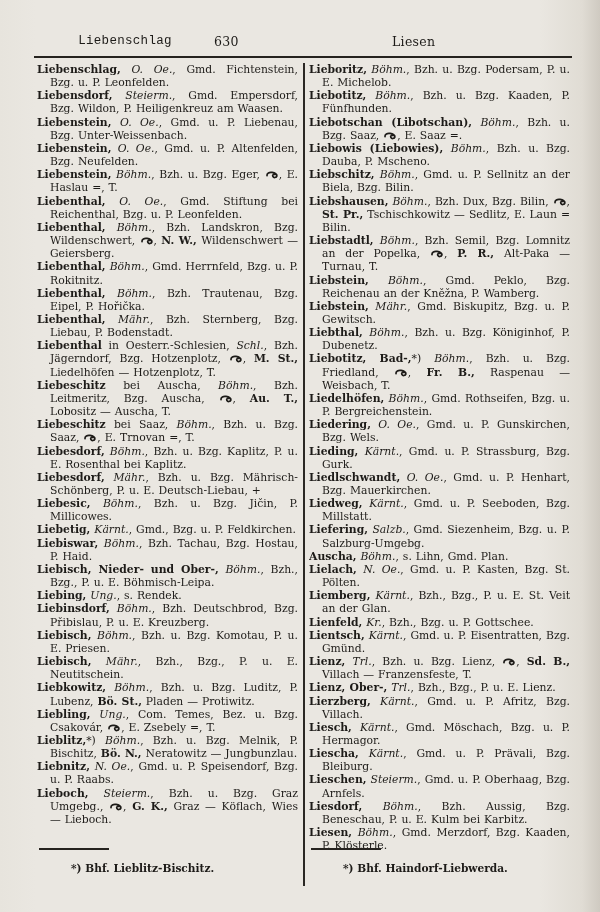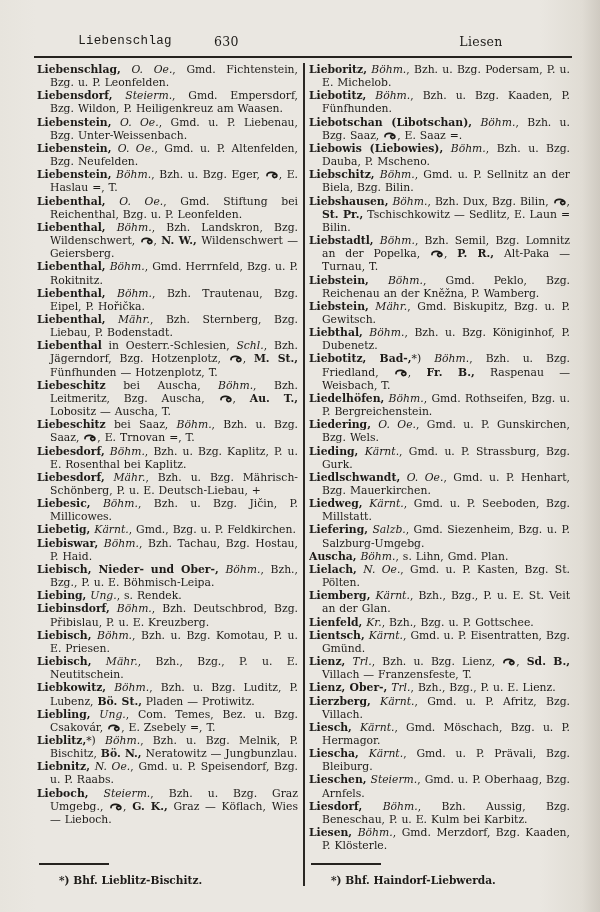--- a/index.html
+++ b/index.html
@@ -9,37 +9,37 @@
     background:linear-gradient(90deg,#e7e4dd 0%,#eae7e1 6%,#eae7e1 90%,#e0dcd4 97%,#cfcac1 100%);
     font-family:"DejaVu Serif", serif;color:#1d1b18;
   }
   .runhead{
     position:absolute;top:34px;left:36px;right:30px;
     display:grid;grid-template-columns:1fr 1fr 1fr;
     font-size:12.5px;letter-spacing:.3px;
   }
   .runhead .lh{text-align:center;font-family:Liberation Mono, monospace;}
   .runhead .pn{text-align:left;}
-  .runhead .rh{text-align:center;}
+  .runhead .rh{text-align:left;}
   .headrule{position:absolute;top:56px;left:34px;right:28px;height:2px;background:#26231f;}
   .cols{position:absolute;top:63px;left:37px;width:534px;height:826px;display:flex;}
   .col{width:261px;position:relative;height:826px;overflow:hidden;}
   .col.right{margin-left:11px;}
   .divider{position:absolute;top:63px;left:303px;width:1.5px;height:823px;background:#2b2824;}
   .entry{
     margin:0;font-size:10.8px;line-height:13.15px;
     text-align:justify;text-indent:-13px;padding-left:13px;
     word-spacing:.5px;
   }
   .entry .b{font-weight:bold;}
   .entry .i{font-style:italic;}
   .horn{display:inline-block;width:14px;height:8px;vertical-align:-1px;}
   .fnblock{position:absolute;bottom:2px;left:0;width:100%;}
   .fnrule{width:70px;height:1.6px;background:#26231f;margin:0 0 9px 2px;}
-  .footnote{margin:0;padding-left:22px;font-size:10.6px;font-weight:bold;line-height:13px;}
+  .footnote{margin:12px;padding-left:22px;font-size:10.6px;font-weight:bold;line-height:13px;}
 </style>
 </head>
 <body>
 
 <div class="page">
   <div class="runhead">
     <span class="lh">Liebenschlag</span>
     <span class="pn">630</span>
     <span class="rh">Liesen</span>
   </div>
@@ -58,21 +58,21 @@
 </svg><span>, E. Haslau =, T.</span></p>
           <p class="entry"><span class="b">Liebenthal,</span><span class="i"> O. Oe.</span><span>, Gmd. Stiftung bei Reichenthal, Bzg. u. P. Leonfelden.</span></p>
           <p class="entry"><span class="b">Liebenthal,</span><span class="i"> Böhm.</span><span>, Bzh. Landskron, Bzg. Wildenschwert, </span><svg class="horn" viewBox="0 0 20 12" xmlns="http://www.w3.org/2000/svg" aria-hidden="true">
   <path d="M2.5 7 C2 3.5 6 1.5 10 2.2 C14.5 3 18 4.5 17.3 7.5 C16.7 10.2 12.5 10.6 11.3 8.2 C10.2 6 12.5 4.2 15 5.2" fill="none" stroke="#1d1b18" stroke-width="2.6" stroke-linecap="round"></path>
 </svg><span>, </span><span class="b">N. W.,</span><span> Wildenschwert — Geiersberg.</span></p>
           <p class="entry"><span class="b">Liebenthal,</span><span class="i"> Böhm.</span><span>, Gmd. Herrnfeld, Bzg. u. P. Rokitnitz.</span></p>
           <p class="entry"><span class="b">Liebenthal,</span><span class="i"> Böhm.</span><span>, Bzh. Trautenau, Bzg. Eipel, P. Hořička.</span></p>
           <p class="entry"><span class="b">Liebenthal,</span><span class="i"> Mähr.</span><span>, Bzh. Sternberg, Bzg. Liebau, P. Bodenstadt.</span></p>
           <p class="entry"><span class="b">Liebenthal</span><span> in Oesterr.-Schlesien, </span><span class="i">Schl.</span><span>, Bzh. Jägerndorf, Bzg. Hotzenplotz, </span><svg class="horn" viewBox="0 0 20 12" xmlns="http://www.w3.org/2000/svg" aria-hidden="true">
   <path d="M2.5 7 C2 3.5 6 1.5 10 2.2 C14.5 3 18 4.5 17.3 7.5 C16.7 10.2 12.5 10.6 11.3 8.2 C10.2 6 12.5 4.2 15 5.2" fill="none" stroke="#1d1b18" stroke-width="2.6" stroke-linecap="round"></path>
-</svg><span>, </span><span class="b">M. St.,</span><span> Fünfhunden — Hotzenplotz, T.</span></p>
+</svg><span>, </span><span class="b">M. St.,</span><span> Liedelhöfen — Hotzenplotz, T.</span></p>
           <p class="entry"><span class="b">Liebeschitz</span><span> bei Auscha, </span><span class="i">Böhm.</span><span>, Bzh. Leitmeritz, Bzg. Auscha, </span><svg class="horn" viewBox="0 0 20 12" xmlns="http://www.w3.org/2000/svg" aria-hidden="true">
   <path d="M2.5 7 C2 3.5 6 1.5 10 2.2 C14.5 3 18 4.5 17.3 7.5 C16.7 10.2 12.5 10.6 11.3 8.2 C10.2 6 12.5 4.2 15 5.2" fill="none" stroke="#1d1b18" stroke-width="2.6" stroke-linecap="round"></path>
 </svg><span>, </span><span class="b">Au. T.,</span><span> Lobositz — Auscha, T.</span></p>
           <p class="entry"><span class="b">Liebeschitz</span><span> bei Saaz, </span><span class="i">Böhm.</span><span>, Bzh. u. Bzg. Saaz, </span><svg class="horn" viewBox="0 0 20 12" xmlns="http://www.w3.org/2000/svg" aria-hidden="true">
   <path d="M2.5 7 C2 3.5 6 1.5 10 2.2 C14.5 3 18 4.5 17.3 7.5 C16.7 10.2 12.5 10.6 11.3 8.2 C10.2 6 12.5 4.2 15 5.2" fill="none" stroke="#1d1b18" stroke-width="2.6" stroke-linecap="round"></path>
 </svg><span>, E. Trnovan =, T.</span></p>
           <p class="entry"><span class="b">Liebesdorf,</span><span class="i"> Böhm.</span><span>, Bzh. u. Bzg. Kaplitz, P. u. E. Rosenthal bei Kaplitz.</span></p>
           <p class="entry"><span class="b">Liebesdorf,</span><span class="i"> Mähr.</span><span>, Bzh. u. Bzg. Mährisch-Schönberg, P. u. E. Deutsch-Liebau, +</span></p>
           <p class="entry"><span class="b">Liebesic,</span><span class="i"> Böhm.</span><span>, Bzh. u. Bzg. Jičin, P. Millicowes.</span></p>
           <p class="entry"><span class="b">Liebetig,</span><span class="i"> Kärnt.</span><span>, Gmd., Bzg. u. P. Feldkirchen.</span></p>

